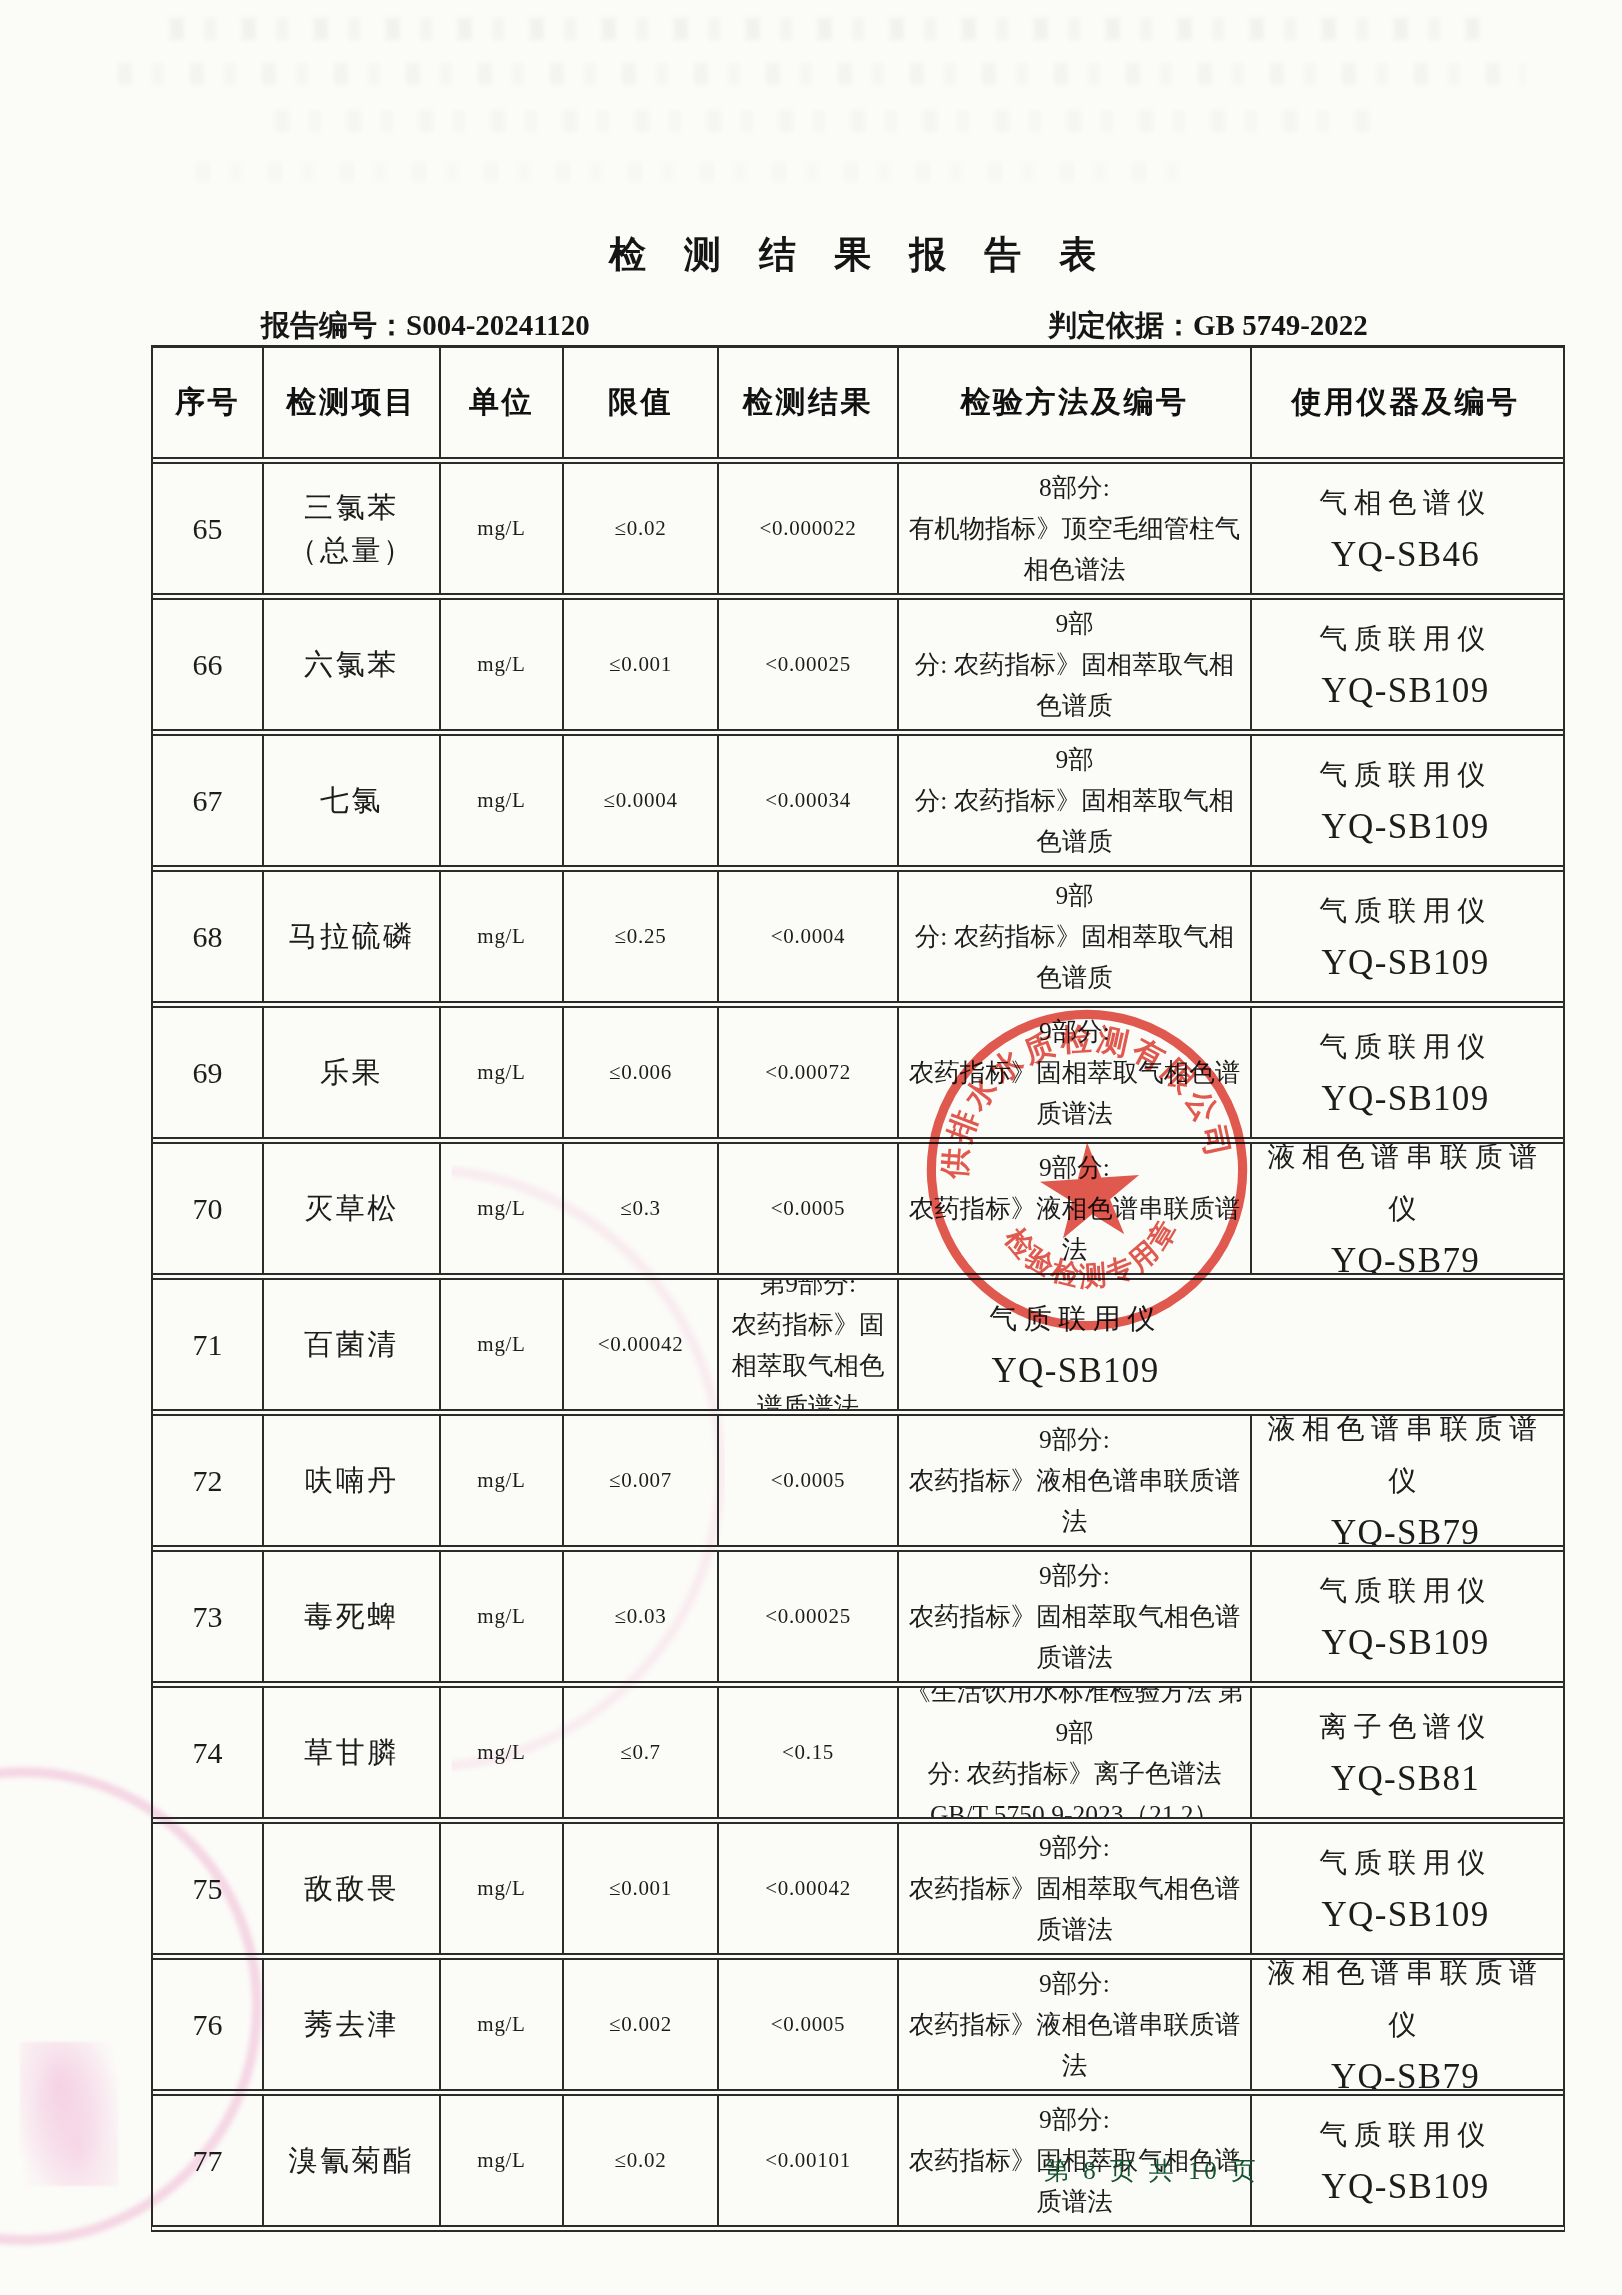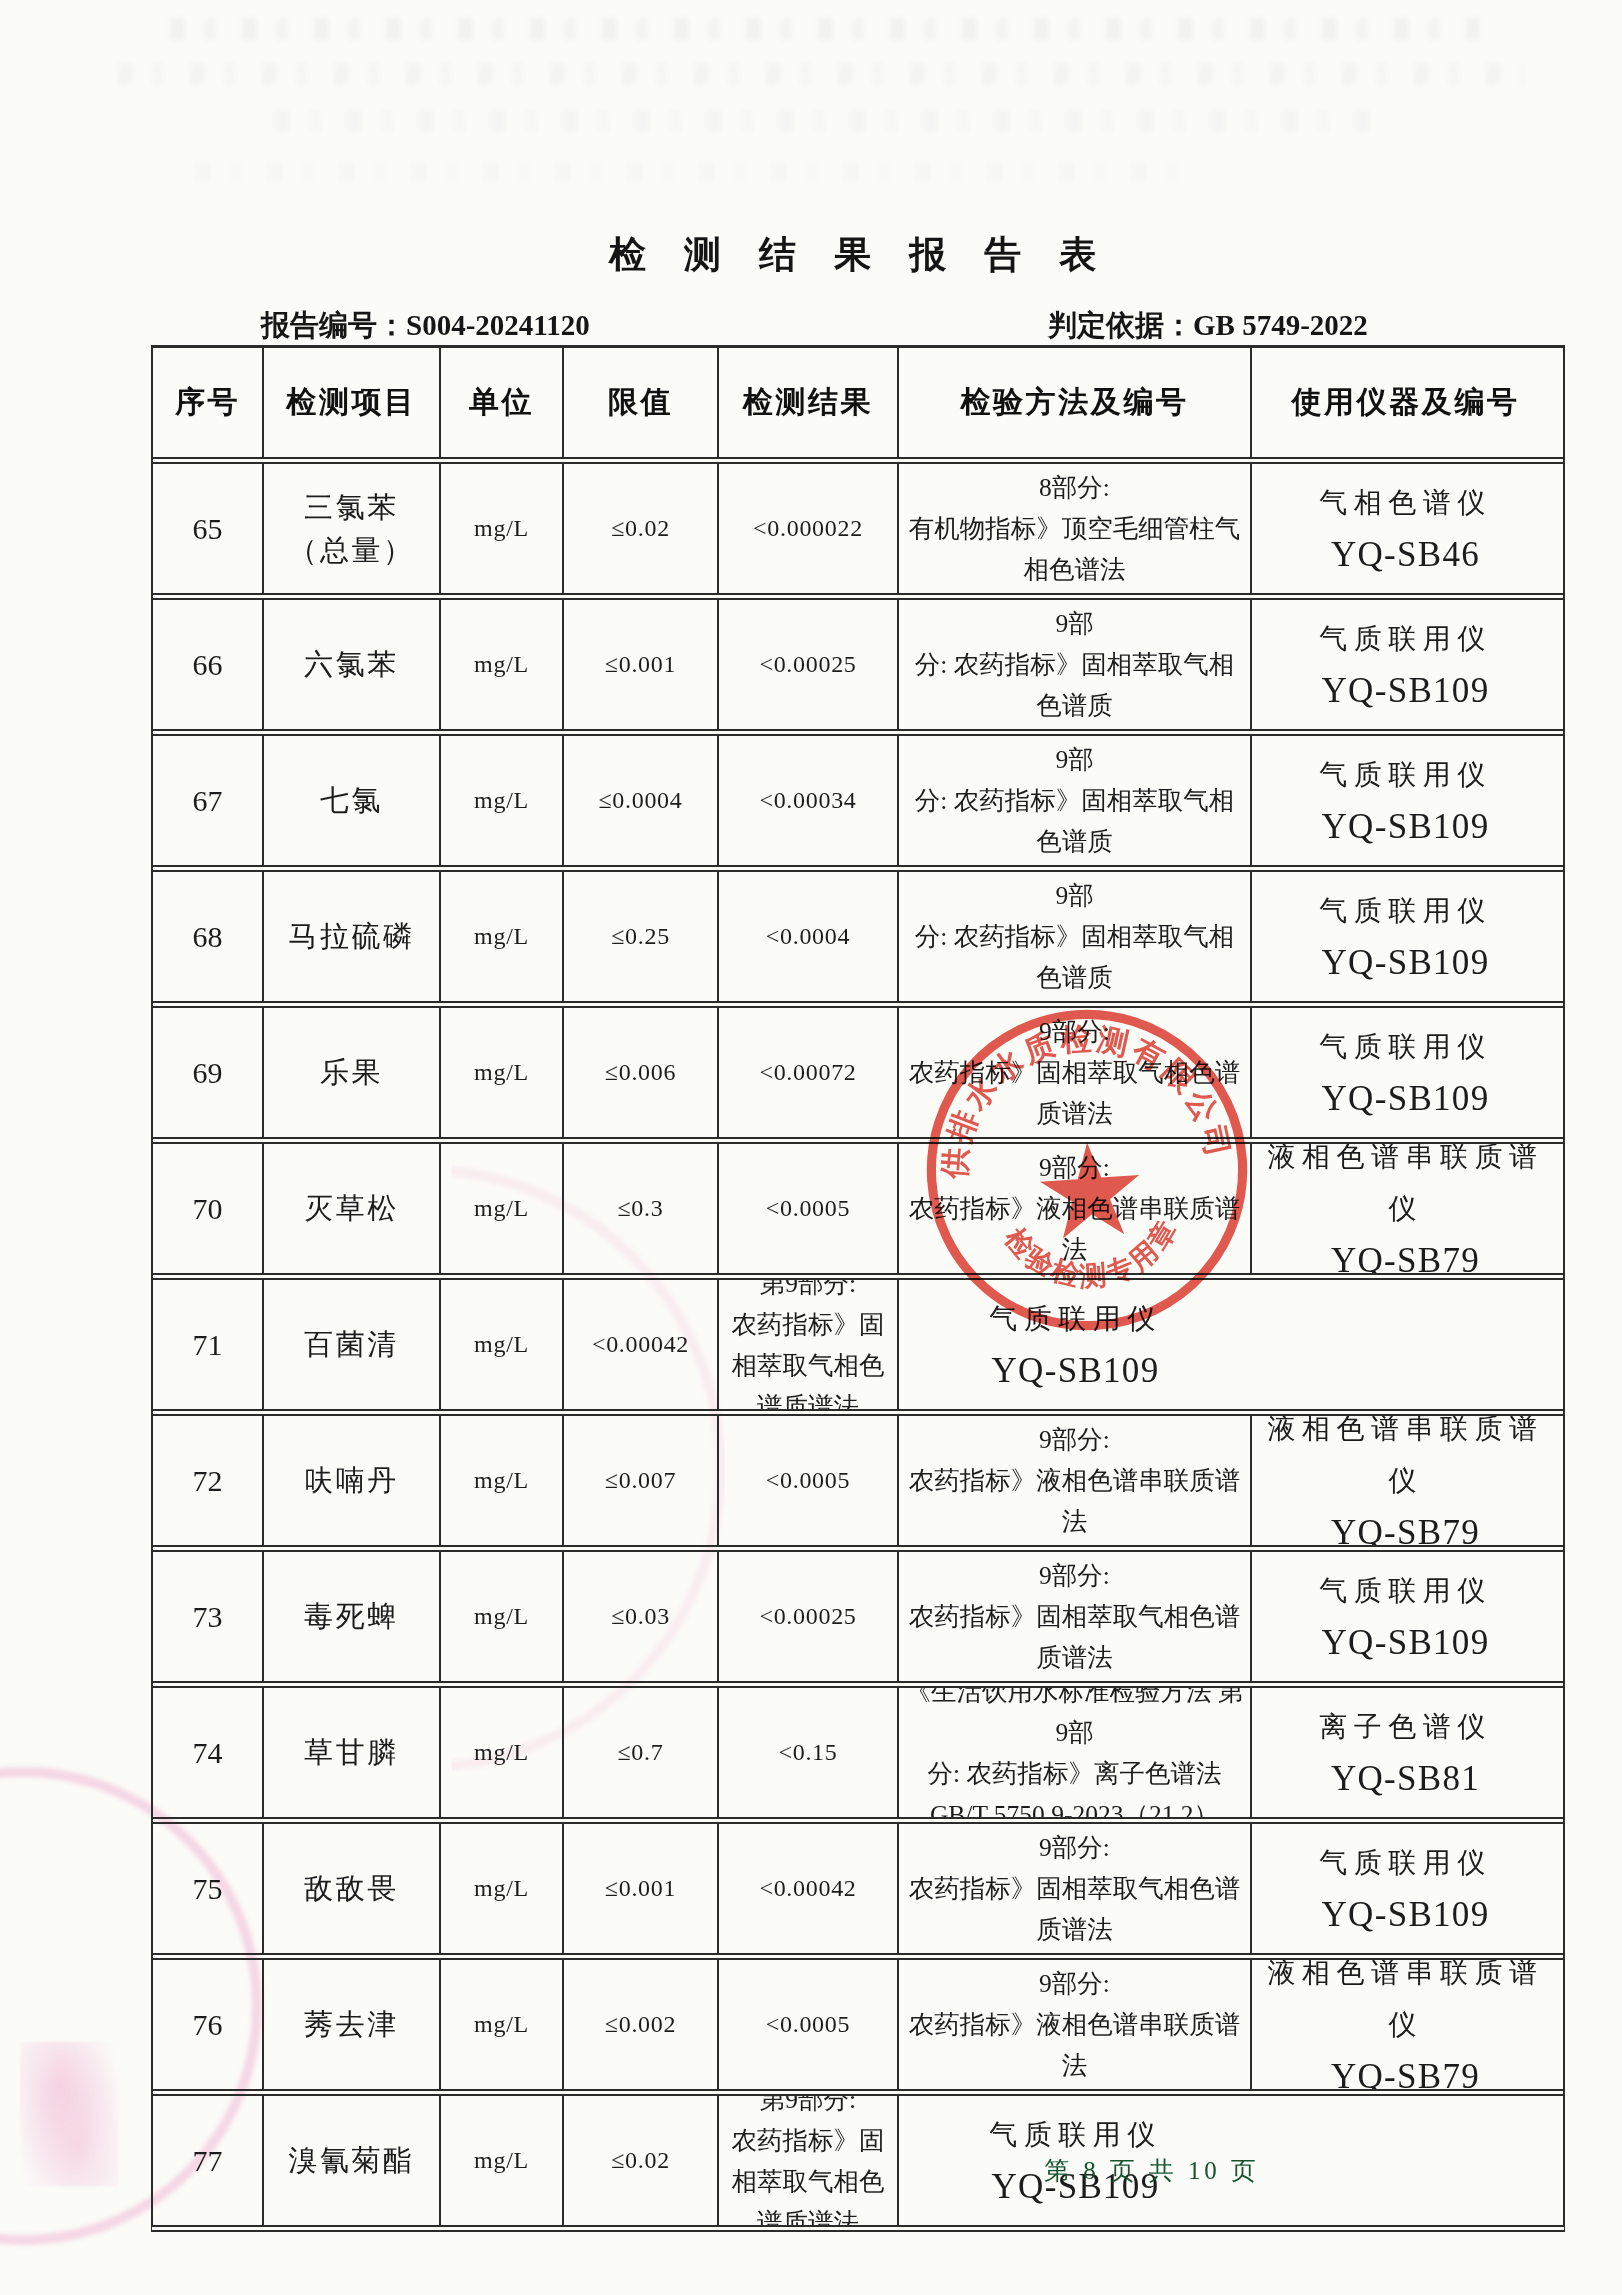--- a/index.html
+++ b/index.html
@@ -30,21 +30,21 @@
   .t-row.head{height:109px;}
   .t-cell{
     border-right:2px solid #2b2b2b;
     display:flex;flex-direction:column;align-items:center;justify-content:center;
     text-align:center;overflow:hidden;
   }
   .t-cell:last-child{border-right:none;}
   .head .t-cell{font-size:30px;font-weight:700;letter-spacing:2.6px;color:#111;}
   .c-no{font-size:30px;}
   .c-item{font-size:29px;line-height:43px;letter-spacing:2.6px;}
-  .c-unit,.c-limit,.c-result{font-size:24px;letter-spacing:0.7px;justify-content:center;}
+  .c-unit,.c-limit,.c-result{font-size:21px;letter-spacing:0.7px;justify-content:center;}
   .c-method{font-size:25.5px;line-height:41px;letter-spacing:0px;padding:0 3.9px;}
   .c-instr .zh{font-size:28px;letter-spacing:6.5px;line-height:52px;}
   .c-instr .en{font-size:35px;letter-spacing:1.3px;line-height:52px;}
   
   .page-footer{
     position:absolute;left:1021px;top:2154px;width:262px;
     font-size:25px;letter-spacing:3.9px;text-align:center;white-space:nowrap;color:#14532d;
   }
   
   .stamp{
@@ -431,20 +431,23 @@
       </div>
       <div class="t-cell c-item">
         <div>溴氰菊酯</div>
       </div>
       <div class="t-cell c-unit">
         <div>mg/L</div>
       </div>
       <div class="t-cell c-limit">
         <div>≤0.02</div>
       </div>
+      <div class="t-cell c-result">
+        <div>&lt;0.00101</div>
+      </div>
       <div class="t-cell c-method">
         <div>《生活饮用水标准检验方法 第9部分:</div>
         <div>农药指标》固相萃取气相色谱质谱法</div>
         <div>GB/T 5750.9-2023（14.1）</div>
       </div>
       <div class="t-cell c-instr">
         <div class="zh">气质联用仪</div>
         <div class="en">YQ-SB109</div>
       </div>
     </div>

